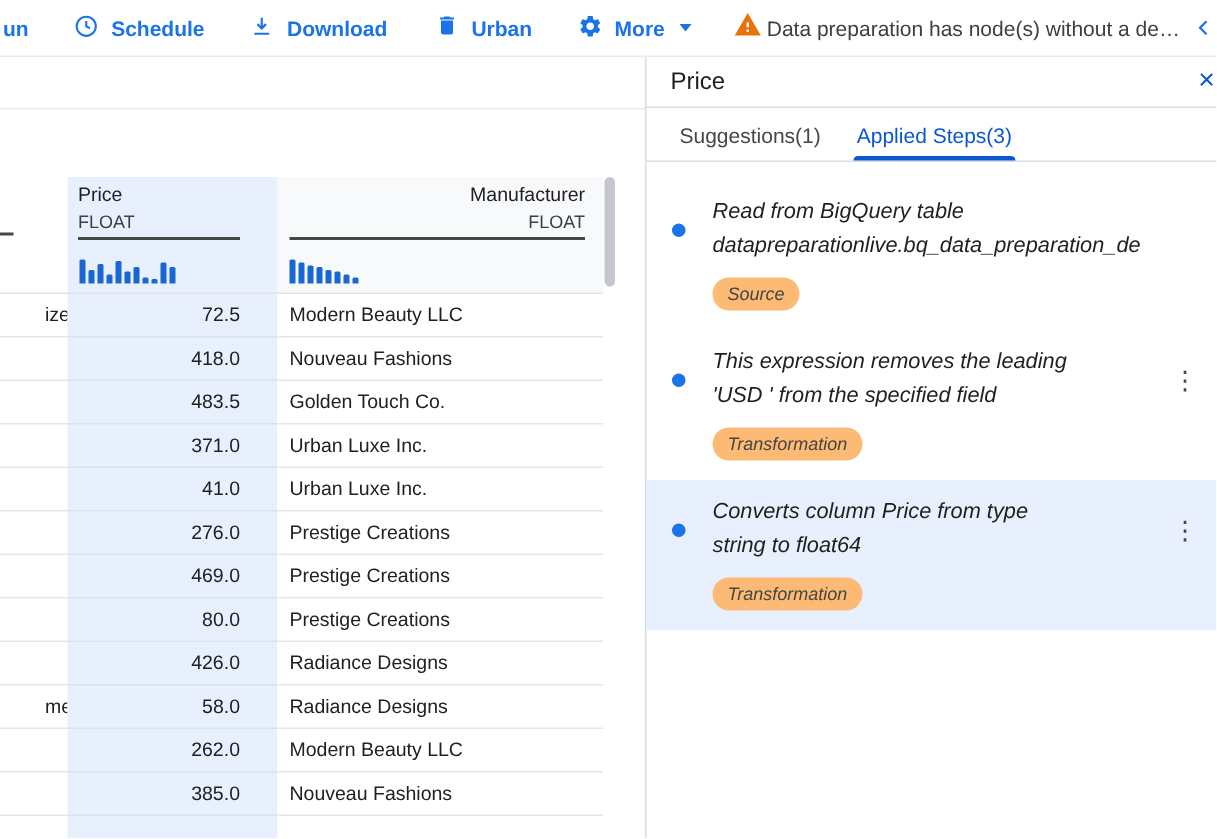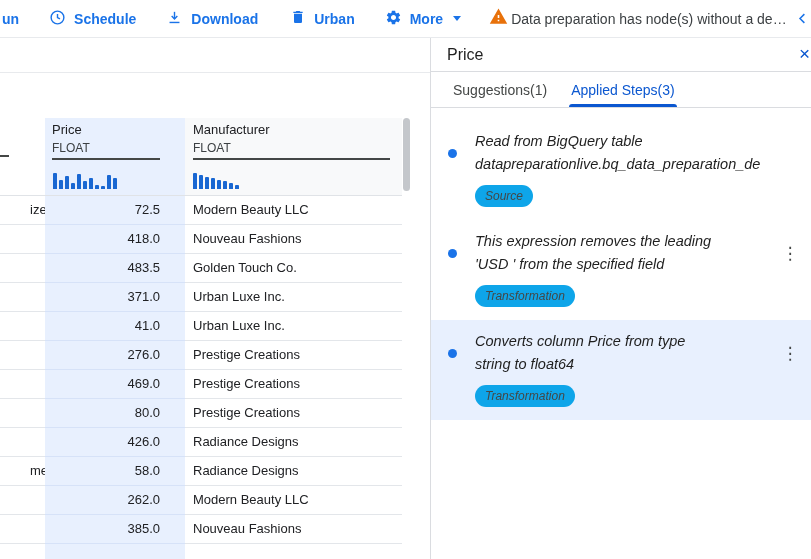--- a/index.html
+++ b/index.html
@@ -22,21 +22,21 @@
 
   
   .table-region { position: absolute; left: 0; top: 38px; width: 430px; bottom: 0; background: #fff; }
   .left-divider { position: absolute; top: 34px; left: 0; width: 430px; border-top: 1px solid #e8eaed; }
   .table { position: absolute; left: 0; top: 80px; width: 430px; bottom: 0; overflow: hidden; }
   .col { position: absolute; top: 0; bottom: 0; }
   .stub-col  { left: 0; width: 45px; background: #fff; }
   .price-col { left: 45px; width: 140px; background: #e8f0fe; }
   .manuf-col { left: 185px; width: 217px; background: #fff; }
   .hdr { height: 78px; position: relative; border-bottom: 1px solid #e0e3e7; }
-  .manuf-col .hdr { background: #f8f9fa; }
+  .manuf-col .hdr { background: #f8f9fa; text-align: right; }
   .hdr-text { position: absolute; top: 4px; border-bottom: 2px solid #444746; padding-bottom: 3px; }
   .price-col .hdr-text { left: 7px; right: 25px; }
   .manuf-col .hdr-text { left: 8px; right: 12px; }
   .hname { font-size: 13px; line-height: 16px; color: #202124; }
   .htype { font-size: 12px; line-height: 14px; margin-top: 3px; color: #3c4043; }
   .stub-underline { position: absolute; left: 0; width: 9px; top: 37px; height: 2px; background: #444746; }
   .hist { position: absolute; left: 8px; bottom: 6px; display: flex; align-items: flex-end; gap: 2px; height: 18px; }
   .bar { width: 4px; background: #1967d2; border-radius: 1px 1px 0 0; }
   .cell { height: 29px; line-height: 28px; border-bottom: 1px solid #e3e6ea; font-size: 13px; white-space: nowrap; overflow: hidden; color: #202124; padding-left: 30px; }
   .cell-stub { text-align: right; padding-right: 4px; }
@@ -52,21 +52,21 @@
   .tabs { height: 36px; border-bottom: 1px solid #dadce0; display: flex; padding-left: 10px; }
   .tab { display: flex; align-items: center; padding: 0 12px; font-size: 14px; font-weight: 500; color: #444746; position: relative; cursor: pointer; white-space: nowrap; }
   .tab.active { color: #0b57d0; }
   .tab.active::after { content: ""; position: absolute; left: 10px; right: 10px; bottom: 0; height: 3px; background: #0b57d0; border-radius: 3px 3px 0 0; }
   .steps-list { padding-top: 12px; font-style: italic; }
   .step { position: relative; padding: 10px 44px 13px 44px; cursor: pointer; }
   .step.selected { background: #e8f0fe; }
   .step .l1, .step .l2 { font-size: 14.5px; line-height: 23px; color: #1f1f1f; white-space: nowrap; overflow: hidden; }
   .dot { position: absolute; left: 17px; top: 29px; width: 9px; height: 9px; border-radius: 50%; background: #1a73e8; }
   .kebab { position: absolute; right: 8px; top: 21px; width: 26px; height: 26px; text-align: center; line-height: 26px; font-size: 17px; color: #444746; cursor: pointer; border-radius: 50%; }
-  .badge { display: inline-block; margin-top: 9px; background: #0ea5e9; border-radius: 11px; padding: 4px 10px; font-size: 12px; color: #444746; }
+  .badge { display: inline-block; margin-top: 9px; background: #fdba74; border-radius: 11px; padding: 4px 10px; font-size: 12px; color: #444746; }
 </style>
 </head>
 <body>
 
 <div class="app">
 
   <header class="topbar">
     <button class="tb-btn tb-run">
       <span>un</span>
     </button>

